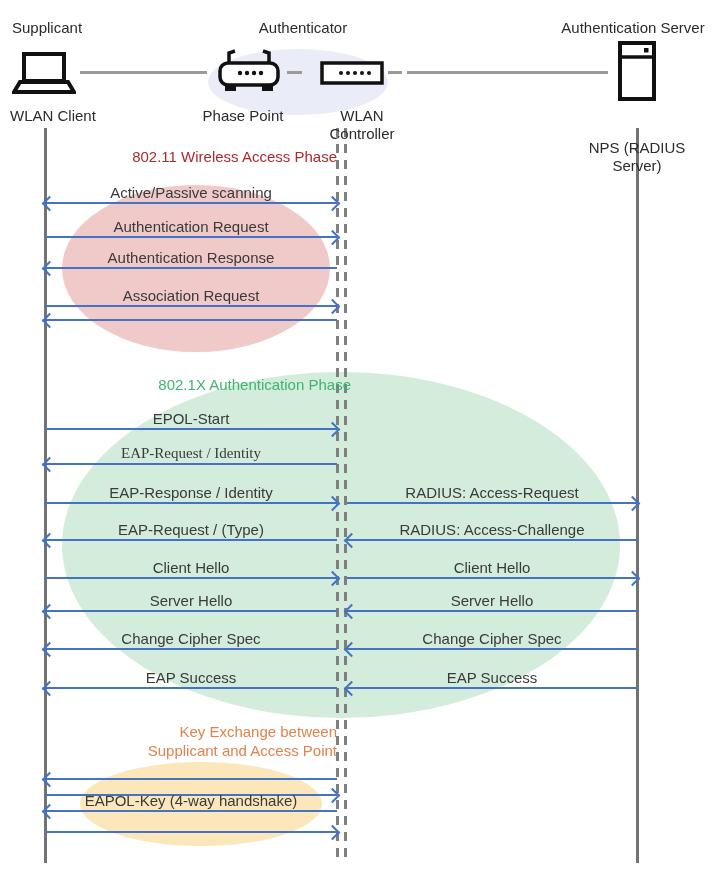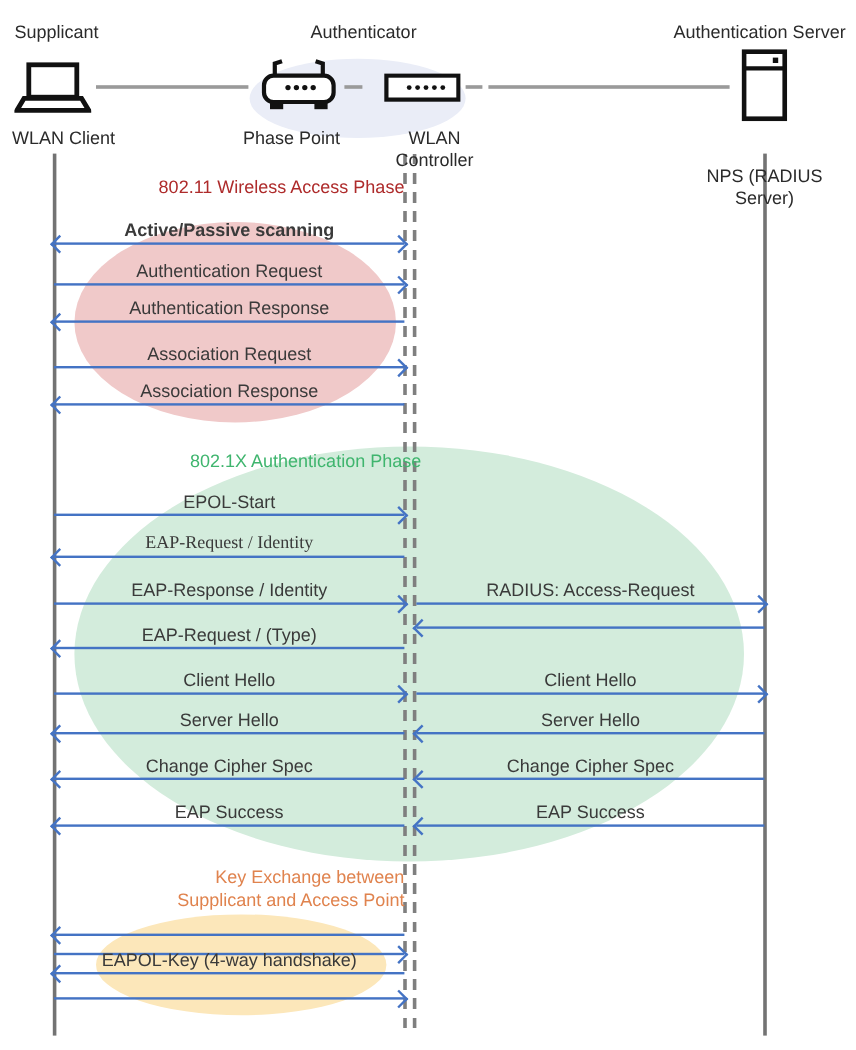--- a/index.html
+++ b/index.html
@@ -104,38 +104,37 @@
 <div class="lifeline dashed" style="left:344px;"></div>
 <div class="lifeline" style="left:636px;"></div>
 
 <div class="phase red" style="left:45px;top:147px;width:292px;">802.11 Wireless Access Phase</div>
 <div class="phase grn" style="left:59px;top:375px;width:292px;">802.1X Authentication Phase</div>
 <div class="phase org" style="left:45px;top:722px;width:292px;">
   <div>Key Exchange between</div>
   <div>Supplicant and Access Point</div>
 </div>
 
-<div class="msg" style="left:45px;top:184px;width:292px;font-weight:bold;">
+<div class="msg" style="left:45px;top:184px;width:292px;">
   <div class="lbl">Active/Passive scanning</div>
     <div class="arrow b"></div>
 </div>
 <div class="msg" style="left:45px;top:218px;width:292px;">
   <div class="lbl">Authentication Request</div>
     <div class="arrow r"></div>
 </div>
 <div class="msg" style="left:45px;top:249px;width:292px;">
   <div class="lbl">Authentication Response</div>
     <div class="arrow l"></div>
 </div>
 <div class="msg" style="left:45px;top:287px;width:292px;">
   <div class="lbl">Association Request</div>
     <div class="arrow r"></div>
 </div>
 <div class="msg" style="left:45px;top:318px;width:292px;">
-  <div class="lbl">Association Response</div>
     <div class="arrow l"></div>
 </div>
 <div class="msg" style="left:45px;top:410px;width:292px;">
   <div class="lbl">EPOL-Start</div>
     <div class="arrow r"></div>
 </div>
 <div class="msg" style="left:45px;top:445px;width:292px;font-family:Liberation Serif, serif;">
   <div class="lbl">EAP-Request / Identity</div>
     <div class="arrow l"></div>
 </div>
@@ -175,20 +174,21 @@
 </div>
 <div class="msg bare" style="left:45px;top:831px;width:292px;">
   <div class="arrow r"></div>
 </div>
 
 <div class="msg" style="left:347px;top:484px;width:290px;">
   <div class="lbl">RADIUS: Access-Request</div>
     <div class="arrow r"></div>
 </div>
 <div class="msg" style="left:347px;top:521px;width:290px;">
+  <div class="lbl">RADIUS: Access-Challenge</div>
     <div class="arrow l"></div>
 </div>
 <div class="msg" style="left:347px;top:559px;width:290px;">
   <div class="lbl">Client Hello</div>
     <div class="arrow r"></div>
 </div>
 <div class="msg" style="left:347px;top:592px;width:290px;">
   <div class="lbl">Server Hello</div>
     <div class="arrow l"></div>
 </div>

